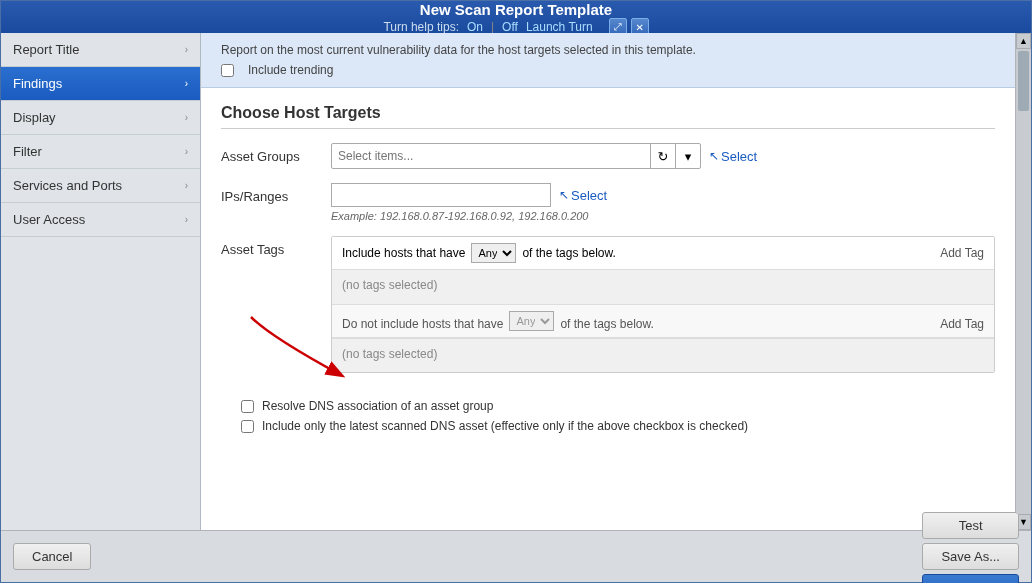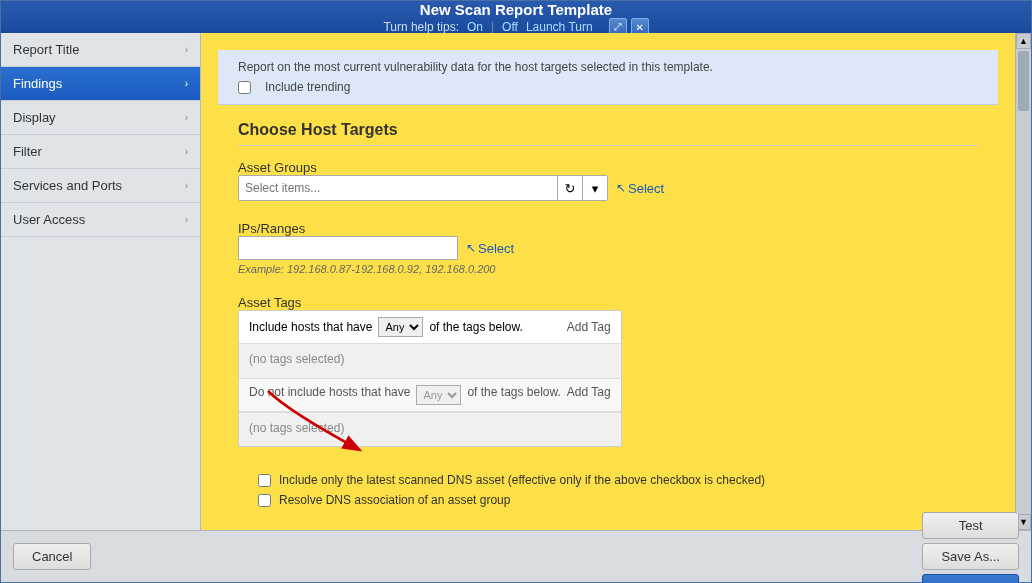--- a/index.html
+++ b/index.html
@@ -43,35 +43,35 @@
     }
     .sidebar-item.active {
       background: linear-gradient(to bottom, #2a6fd0, #1a5bbf);
       color: white;
     }
     .sidebar-item .chevron { font-size: 10px; color: #888; }
     .sidebar-item.active .chevron { color: white; }
 
     
     .main-content { flex: 1; display: flex; flex-direction: column; overflow: hidden; }
-    .content-scroll { flex: 1; overflow-y: auto; background: #fde047; padding: 17px; }
+    .content-scroll { flex: 1; overflow-y: auto; background: #ffffff; padding: 0; }
 
     
     .info-bar {
       background: #dce8f8; border-bottom: 1px solid #b8cce4;
       padding: 10px 20px; font-size: 12px; color: #444;
     }
     .info-bar-checkbox { display: flex; align-items: center; gap: 14px; margin-top: 6px; }
 
     
     .section { padding: 16px 20px; }
-    .section-title { font-size: 16px; color: #333; font-weight: bold; margin-bottom: 8px; padding-bottom: 6px; border-bottom: 1px solid #ccc; }
-
-    
-    .form-row { display: flex; align-items: flex-start; margin-bottom: 14px; flex-direction: column; }
+    .section-title { font-size: 16px; color: #333; font-weight: bold; margin-bottom: 14px; padding-bottom: 6px; border-bottom: 1px solid #ccc; }
+
+    
+    .form-row { display: flex; align-items: flex-start; margin-bottom: 14px; }
     .form-label { width: 110px; flex-shrink: 0; padding-top: 6px; font-size: 13px; color: #333; }
     .form-field { flex: 1; }
 
     
     .asset-groups-row { display: flex; align-items: center; gap: 8px; }
     .select-combo {
       display: flex; border: 1px solid #aaa; background: white;
       border-radius: 2px; height: 26px; align-items: center;
     }
     .select-combo input {
@@ -94,21 +94,21 @@
     
     .tags-section { border: 1px solid #ccc; border-radius: 2px; }
     .tags-row-header {
       display: flex; align-items: center; gap: 6px; padding: 6px 10px;
       background: white; border-bottom: 1px solid #ddd; font-size: 12px;
     }
     .tags-row-header select { font-size: 11px; padding: 1px 2px; height: 20px; border: 1px solid #aaa; }
     .tags-empty { background: #f0f0f0; padding: 8px 10px; font-size: 12px; color: #888; min-height: 34px; }
     .add-tag-link { margin-left: auto; color: #555; font-size: 12px; cursor: pointer; }
     .tags-divider-row {
-      display: flex; align-items: flex-start; gap: 6px; padding: 6px 10px;
+      display: flex; align-items: flex-end; gap: 6px; padding: 6px 10px;
       background: #f8f8f8; border-top: 1px solid #ddd; border-bottom: 1px solid #ddd;
       font-size: 12px; color: #555;
     }
     .tags-divider-row select { font-size: 11px; padding: 1px 2px; height: 20px; border: 1px solid #aaa; color: #999; }
 
     
     .checkbox-section { padding: 12px 20px 10px 20px; }
     .checkbox-row { display: flex; align-items: center; gap: 8px; margin-bottom: 6px; font-size: 12px; color: #333; }
     .checkbox-row input[type=checkbox] { margin: 0; }
 
@@ -274,27 +274,27 @@
               <defs>
                 <marker id="arrowhead" markerWidth="8" markerHeight="6" refX="6" refY="3" orient="auto">
                   <polygon points="0 0, 8 3, 0 6" fill="#cc0000"></polygon>
                 </marker>
               </defs>
               <path d="M 40 10 Q 60 30 130 68" stroke="#cc0000" stroke-width="2.5" fill="none" marker-end="url(#arrowhead)"></path>
             </svg>
 
             <div class="checkbox-row">
               <input type="checkbox" style="">
+              <span>Resolve DNS association of an asset group</span>
+            </div>
+            <div class="checkbox-row">
+              <input type="checkbox" style="">
               <span>
                 <span style="color:#333;">Include only the latest scanned DNS asset (effective only if the above checkbox is checked)</span>
               </span>
-            </div>
-            <div class="checkbox-row">
-              <input type="checkbox" style="">
-              <span>Resolve DNS association of an asset group</span>
             </div>
           </div>
 
         </div>
       </div>
 
     </div>
 
     <div class="scroll-track">
       <div class="scroll-btn">▲</div>

